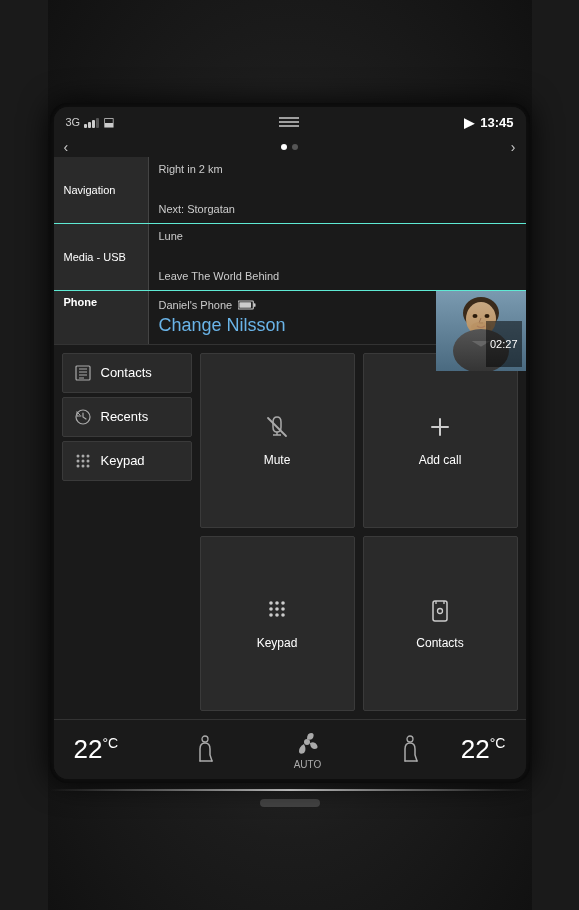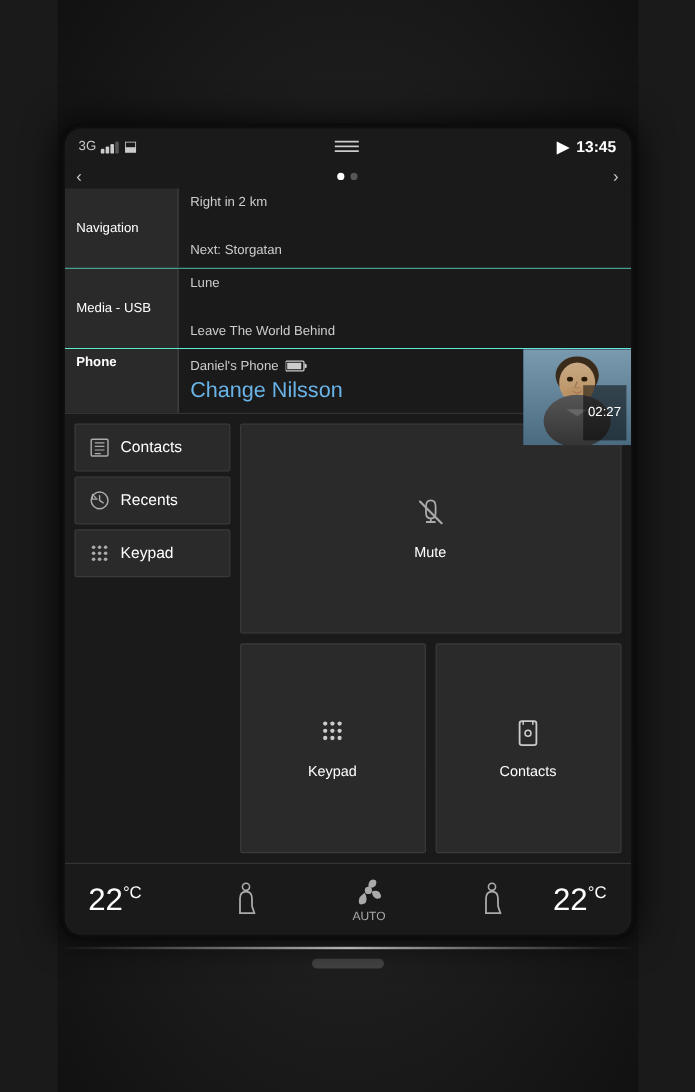--- a/index.html
+++ b/index.html
@@ -554,20 +554,29 @@
                 <span class="control-btn-icon">
                   <svg width="28" height="28" viewBox="0 0 28 28">
                     <path d="M14 4 Q18 4 18 9 L18 14 Q18 19 14 19 Q10 19 10 14 L10 9 Q10 4 14 4 Z" fill="none" stroke="#aaa" stroke-width="1.5"></path>
                     <line x1="10" y1="22" x2="18" y2="22" stroke="#aaa" stroke-width="1.5"></line>
                     <line x1="14" y1="19" x2="14" y2="22" stroke="#aaa" stroke-width="1.5"></line>
                     <line x1="5" y1="5" x2="23" y2="23" stroke="#aaa" stroke-width="1.8" stroke-linecap="round"></line>
                   </svg>
                 </span>
                 <span>Mute</span>
               </div>
+              <div class="control-btn">
+                <span class="control-btn-icon">
+                  <svg width="28" height="28" viewBox="0 0 28 28">
+                    <line x1="14" y1="6" x2="14" y2="22" stroke="#ccc" stroke-width="2" stroke-linecap="round"></line>
+                    <line x1="6" y1="14" x2="22" y2="14" stroke="#ccc" stroke-width="2" stroke-linecap="round"></line>
+                  </svg>
+                </span>
+                <span>Add call</span>
+              </div>
             </div>
             <div class="control-row">
               <div class="control-btn">
                 <span class="control-btn-icon">
                   <svg width="28" height="28" viewBox="0 0 28 28">
                     <circle cx="8" cy="7" r="1.8" fill="#ccc"></circle>
                     <circle cx="14" cy="7" r="1.8" fill="#ccc"></circle>
                     <circle cx="20" cy="7" r="1.8" fill="#ccc"></circle>
                     <circle cx="8" cy="13" r="1.8" fill="#ccc"></circle>
                     <circle cx="14" cy="13" r="1.8" fill="#ccc"></circle>

